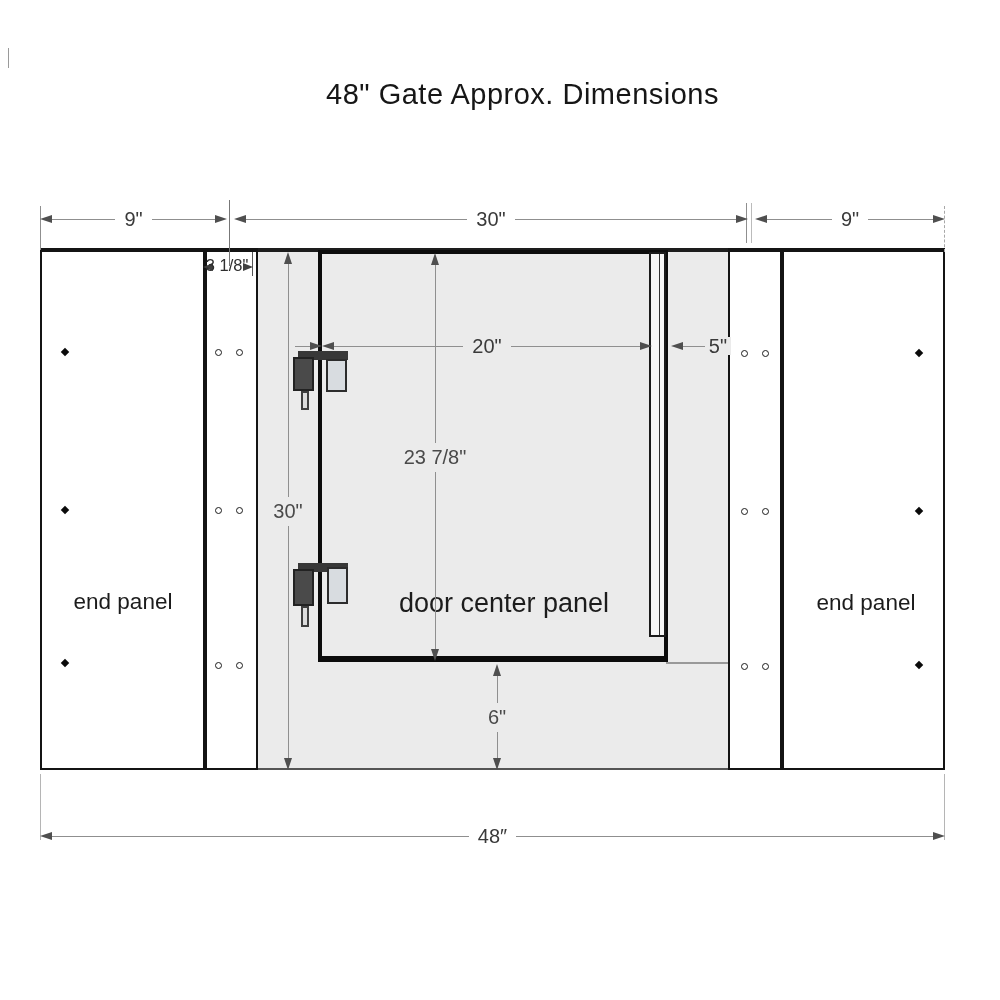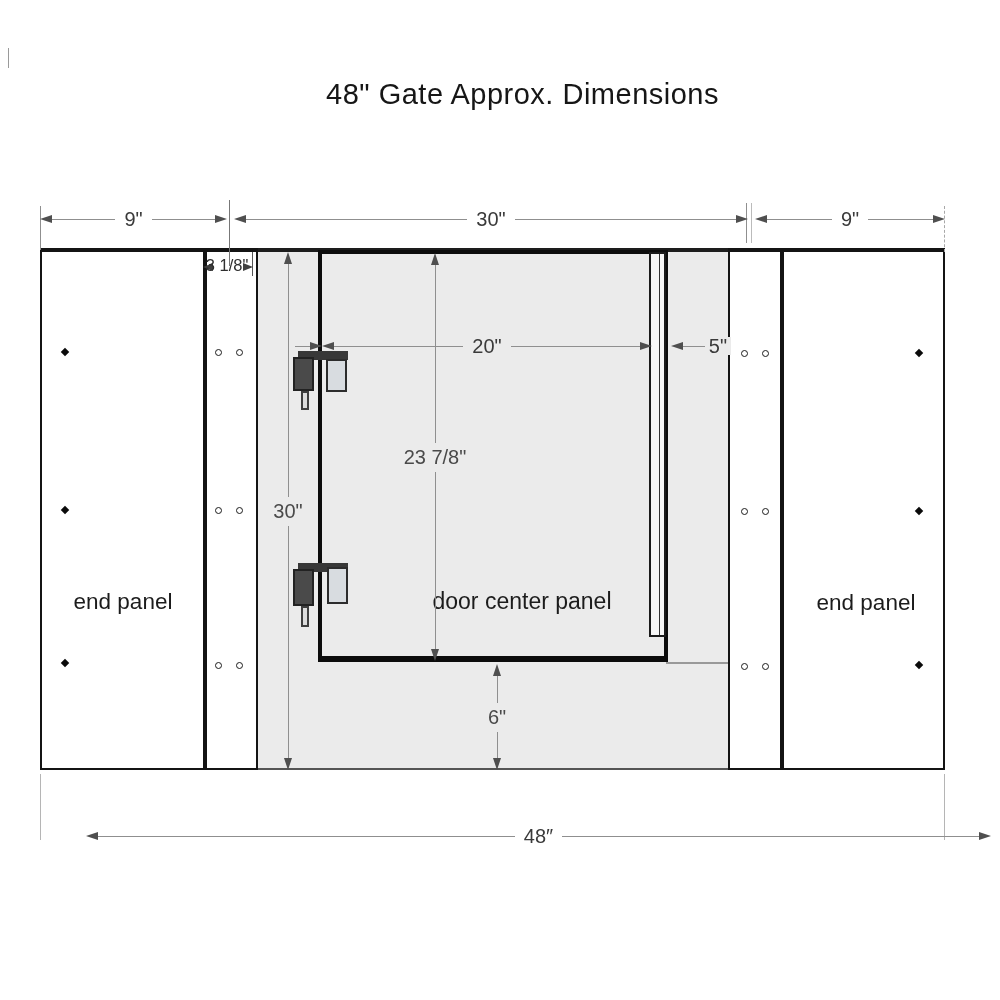--- a/index.html
+++ b/index.html
@@ -64,21 +64,21 @@
 <div class="abs title">48" Gate Approx. Dimensions</div>
 <div class="abs stray-tick"></div>
 
 <div class="abs panel panel-left"></div>
 <div class="abs panel stile-left"></div>
 <div class="abs frame-center"></div>
 <div class="abs panel stile-right"></div>
 <div class="abs panel panel-right"></div>
 
 <div class="abs panel-label" style="left:48px;top:589px;width:150px;">end panel</div>
-<div class="abs panel-label" style="left:402px;top:588px;width:240px;font-size:23px;">door center panel</div>
+<div class="abs panel-label" style="left:384px;top:588px;width:240px;font-size:27px;">door center panel</div>
 <div class="abs panel-label" style="left:791px;top:590px;width:150px;">end panel</div>
 
 <div class="abs door"></div>
 <div class="abs latch">
     <div class="latch-inner"></div>
   </div>
 <div class="abs door-bottom-ext"></div>
 
 <div class="abs hinge-bar" style="left:298px;top:351px;"></div>
 <div class="abs hinge-plate-dark" style="left:293px;top:357px;height:34px;"></div>
@@ -180,19 +180,19 @@
 <div class="abs vdim" style="left:477px;top:664px;width:40px;height:106px;">
   <span class="arrU"></span>
   <span class="vline"></span>
   <span class="vlabel on-gray">6"</span>
   <span class="vline"></span>
   <span class="arrD"></span>
 </div>
 
 <div class="abs tick" style="left:40px;top:774px;height:66px;border-left-color:#b5b5b5;"></div>
 <div class="abs tick" style="left:944px;top:774px;height:66px;border-left-color:#b5b5b5;"></div>
-<div class="abs hdim" style="left:40px;top:827px;width:905px;padding-left:46px;">
+<div class="abs hdim" style="left:40px;top:827px;width:905px;">
   <span class="arrL"></span>
   <span class="dline"></span>
   <span class="dlabel">48″</span>
   <span class="dline"></span>
   <span class="arrR"></span>
 </div>
 
 </body></html>

